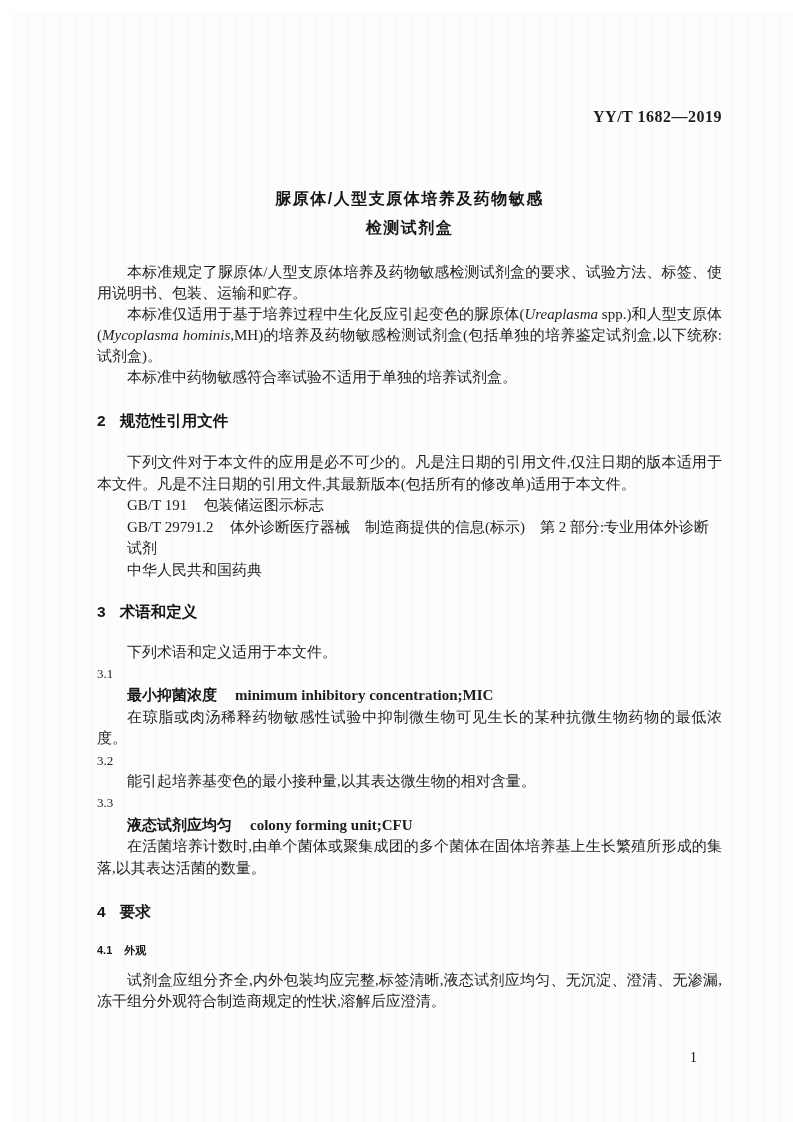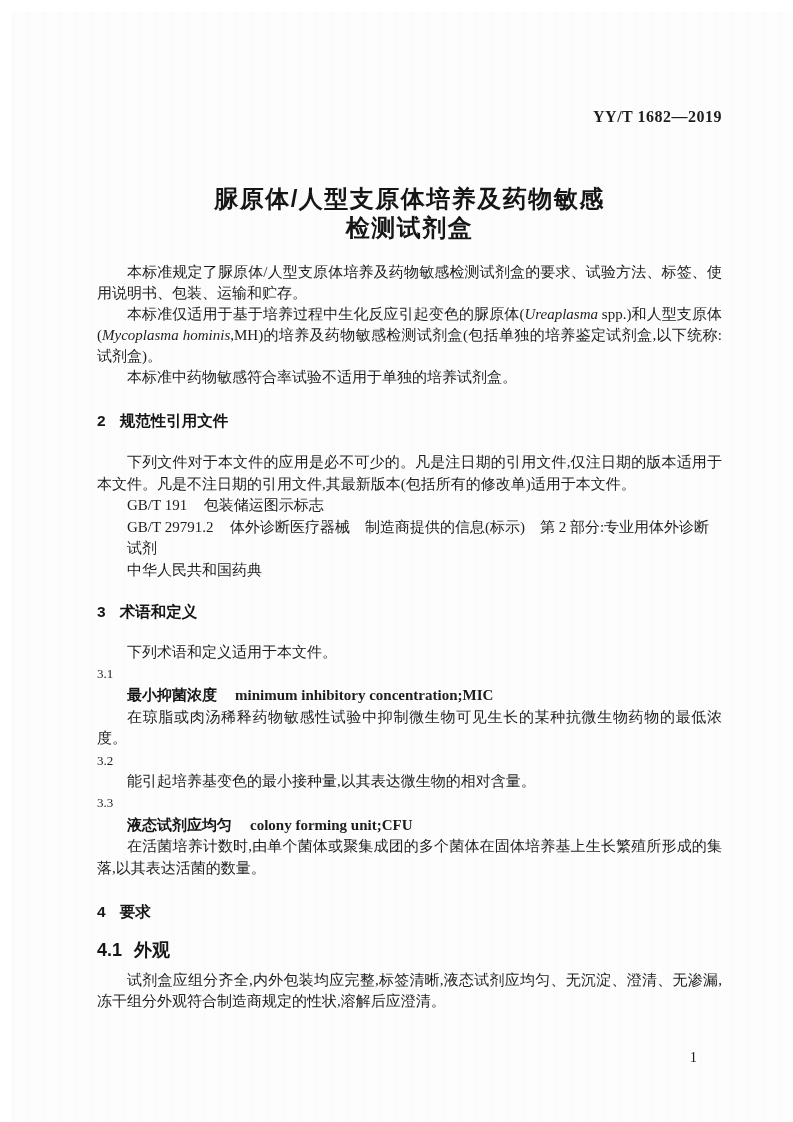--- a/index.html
+++ b/index.html
@@ -26,42 +26,42 @@
     font-size:16px;
     letter-spacing:0.5px;
     line-height:19px;
     font-family:"Liberation Serif","DejaVu Serif",serif;
   }
   .title {
     margin-top:58px;
     text-align:center;
     font-family:"Liberation Sans","DejaVu Sans",sans-serif;
     font-weight:bold;
-    font-size:24px;
+    font-size:16px;
     line-height:29px;
     letter-spacing:1.5px;
     color:#161616;
   }
   .sec-heading {
     font-family:"Liberation Sans","DejaVu Sans",sans-serif;
     font-weight:bold;
     font-size:15.5px;
     line-height:22px;
     color:#161616;
   }
   .h-s1 { margin-top:42px; }
   .h-s2 { margin-top:22px; }
   .h-s3 { margin-top:20px; }
   .h-s4 { margin-top:22px; }
   .sec-num { margin-right:14px; }
   .sub-heading {
     margin-top:16px;
     font-family:"Liberation Sans","DejaVu Sans",sans-serif;
     font-weight:bold;
-    font-size:18px;
+    font-size:11px;
     line-height:22px;
     color:#161616;
   }
   .sub-num { margin-right:12px; }
   .body-block { margin:0; }
   .s1-body { margin-top:20px; line-height:21px; }
   .s2-body { margin-top:20px; line-height:21.5px; }
   .s3-body { margin-top:18.5px; line-height:21.4px; }
   .s4-para  { margin-top:9px;  line-height:21px; }
   .para {

